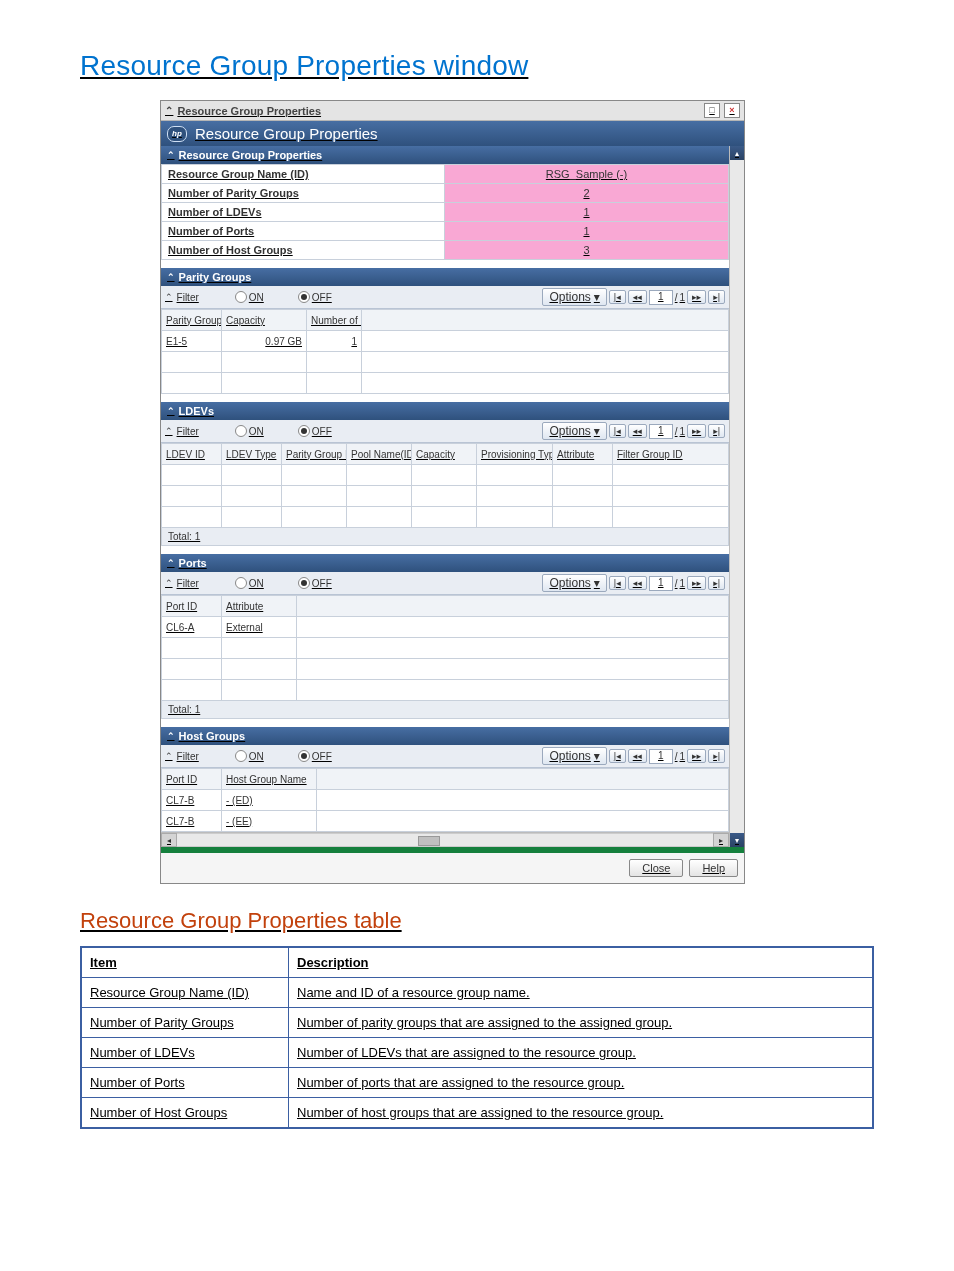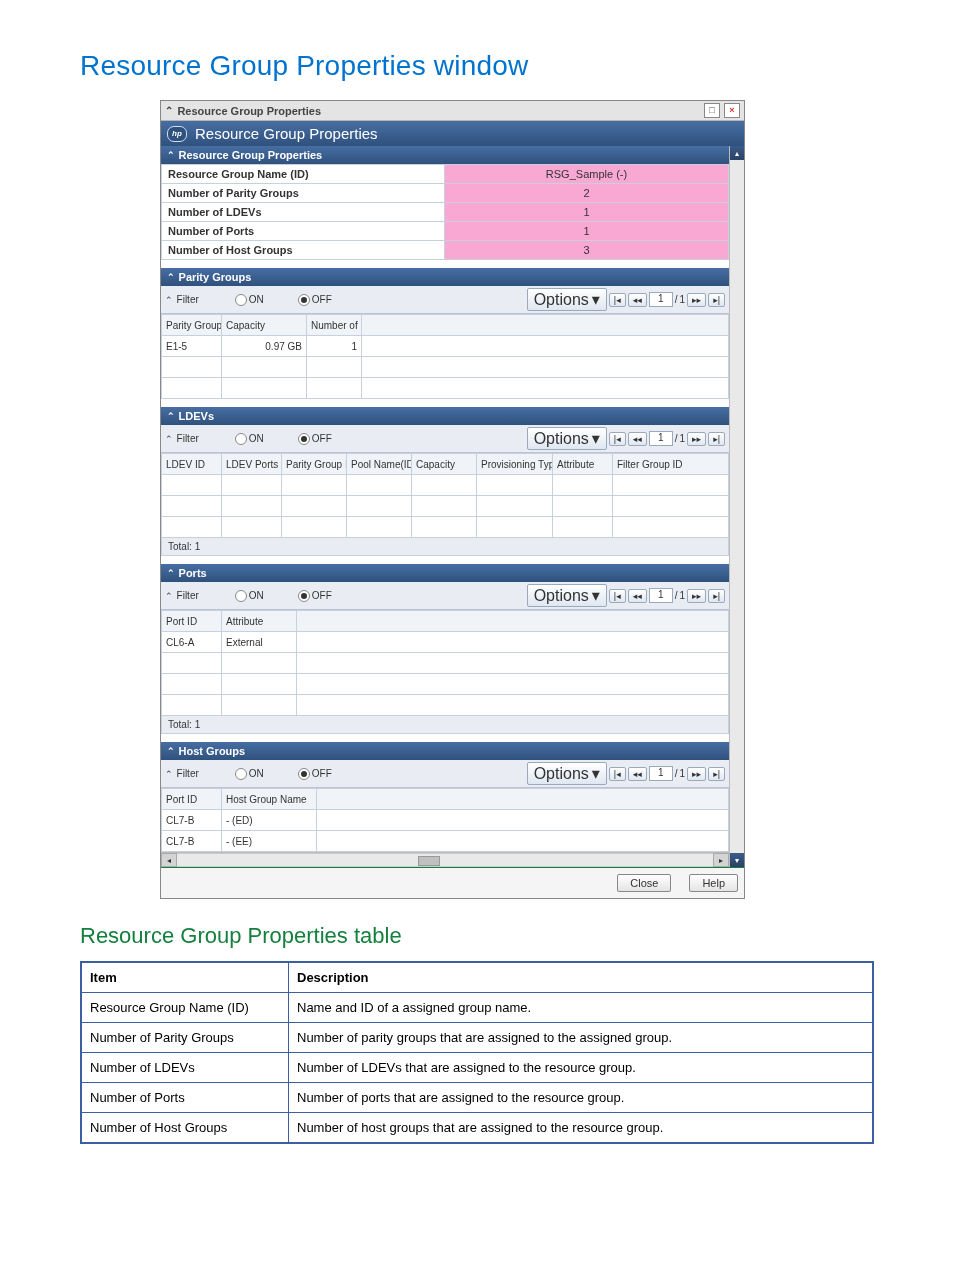--- a/index.html
+++ b/index.html
@@ -1,18 +1,18 @@
 <!DOCTYPE html>
 <html><head>
 <meta charset="utf-8">
 <style>
   body { font-family: Arial, Helvetica, sans-serif; margin:0; background:#fff; color:#000; }
-  .page { width: 954px; margin:0 auto; padding: 50px 80px 40px 80px; box-sizing:border-box; }
+  .page { width: 954px; margin:0 auto; padding: 50px 80px 40px 80px; box-sizing:border-box;text-decoration:underline; }
   h1.doc-title { font-weight:300; color:#0073cf; font-size:28px; margin:0 0 18px 0; letter-spacing:0.2px; }
-  h2.doc-sub { font-weight:300; color:#15803d; font-size:22px; margin:24px 0 12px 0; }
+  h2.doc-sub { font-weight:300; color:#c2410c; font-size:22px; margin:24px 0 12px 0; }
 
   
   .app-shell { width:583px; margin-left:80px; border:1px solid #888; font-size:11px; color:#333; }
   .titlebar { background:#e4e4e4; display:flex; align-items:center; padding:2px 4px; border-bottom:1px solid #b5b5b5; font-weight:bold; color:#444; }
   .titlebar .collapse-glyph { margin-right:4px; font-size:10px; }
   .titlebar .tb-right { margin-left:auto; display:flex; gap:4px; }
   .tb-btn { width:14px; height:13px; display:flex; align-items:center; justify-content:center; border:1px solid #888; background:#fff; font-size:9px; line-height:1; }
 
   .headerbar { background:linear-gradient(#476ea3,#2f517d); color:#fff; display:flex; align-items:center; padding:4px 6px; font-size:15px; }
   .hp-logo { width:18px; height:14px; border-radius:7px; background:#2f517d; border:1px solid #cfe0f5; position:relative; margin-right:8px; display:flex; align-items:center; justify-content:center; }
@@ -33,35 +33,35 @@
   table.keyval td.v { background:#f9a8d4;text-align:center; }
 
   .filter-row { background:#e9edf3; border-bottom:1px solid #b9c4d4; display:flex; align-items:center; padding:2px 4px; gap:4px; font-size:10px; }
   .filter-row .g { font-size:9px; }
   .filter-row .lbl { margin-right:2px; }
   .radio-dot { width:10px; height:10px; border:1px solid #888; border-radius:50%; display:inline-block; vertical-align:middle; position:relative; background:#fff; }
   .radio-dot.sel::after { content:""; position:absolute; inset:2px; border-radius:50%; background:#333; }
   .filter-row .opt { display:inline-flex; align-items:center; gap:2px;padding-left:30px; }
   .pager { margin-left:auto; display:flex; align-items:center; gap:2px; }
   .p-btn { border:1px solid #9ba9bd; background:linear-gradient(#fff,#dfe7f1); padding:1px 4px; font-size:9px; color:#333; border-radius:2px; }
-  .options-btn { border:1px solid #9ba9bd; background:linear-gradient(#fff,#dfe7f1); padding:1px 6px; font-size:16px; border-radius:2px; display:flex; align-items:center; gap:3px;}
+  .options-btn { border:1px solid #9ba9bd; background:linear-gradient(#fff,#dfe7f1); padding:1px 6px; font-size:12px; border-radius:2px; display:flex; align-items:center; gap:3px;}
   .p-input { width:22px; height:13px; border:1px solid #9ba9bd; text-align:center; font-size:10px; background:#fff;}
 
   table.grid { width:100%; border-collapse:collapse; font-size:10px; table-layout:fixed; }
   table.grid th, table.grid td { border:1px solid #c8d0db; padding:3px 4px; text-align:left; height:14px; background:#fff; overflow:hidden; white-space:nowrap; }
   table.grid th { background:#f0f3f7; font-weight:normal; color:#333; }
   table.grid td.r { text-align:right; }
   .total-row { background:#e9edf3; border:1px solid #c8d0db; border-top:none; padding:3px 6px; font-size:10px; }
 
   .hscroll { height:14px; background:#e9e9e9; border-top:1px solid #bbb; display:flex; align-items:stretch; }
   .hscroll .hs-arrow { width:14px; background:#d4d4d4; border:1px solid #aaa; font-size:8px; display:flex; align-items:center; justify-content:center; }
   .hscroll .hs-track { flex:1; border-top:1px solid #ccc; border-bottom:1px solid #ccc; position:relative; }
   .hscroll .handle { position:absolute; left:45%; top:2px; height:8px; width:20px; background:#c0c0c0; border:1px solid #999; }
 
-  .dlg-footer { border-top:1px solid #15803d; padding:6px; display:flex; justify-content:flex-end; gap:18px; background:#f5f5f5; }
+  .dlg-footer { border-top:6px solid #15803d; padding:6px; display:flex; justify-content:flex-end; gap:6px; background:#f5f5f5; }
   .dlg-btn { border:1px solid #888; background:linear-gradient(#fff,#e4e4e4); padding:2px 12px; font-size:11px; border-radius:2px; }
 
   
   table.doc { width:100%; border-collapse:collapse; border:2px solid #3b5fa2; font-size:13px; }
   table.doc th, table.doc td { border:1px solid #3b5fa2; padding:7px 8px; text-align:left; vertical-align:top;margin-top:18px; }
   table.doc th { font-weight:bold; background:#fff; }
 </style>
 </head>
 <body>
 
@@ -218,21 +218,21 @@
               <col style="width:65px">
               <col style="width:65px">
               <col style="width:65px">
               <col style="width:76px">
               <col style="width:60px">
               <col>
             </colgroup>
           <tbody>
               <tr>
             <th>LDEV ID</th>
-                <th>LDEV Ports</th>
+                <th>LDEV Type</th>
                 <th>Parity Group ID</th>
                 <th>Pool Name(ID)</th>
                 <th>Capacity</th>
                 <th>Provisioning Type</th>
                 <th>Attribute</th>
                 <th>Filter Group ID</th>
           </tr>
           <tr>
                 <td></td>
                 <td></td>
@@ -415,21 +415,21 @@
   <h2 class="doc-sub">Resource Group Properties table</h2>
 
   <table class="doc">
     <tbody>
         <tr>
           <th style="width:190px">Item</th>
           <th>Description</th>
         </tr>
     <tr>
           <td>Resource Group Name (ID)</td>
-          <td>Name and ID of a assigned group name.</td>
+          <td>Name and ID of a resource group name.</td>
         </tr>
     <tr>
           <td>Number of Parity Groups</td>
           <td>Number of parity groups that are assigned to the assigned group.</td>
         </tr>
     <tr>
           <td>Number of LDEVs</td>
           <td>Number of LDEVs that are assigned to the resource group.</td>
         </tr>
     <tr>

